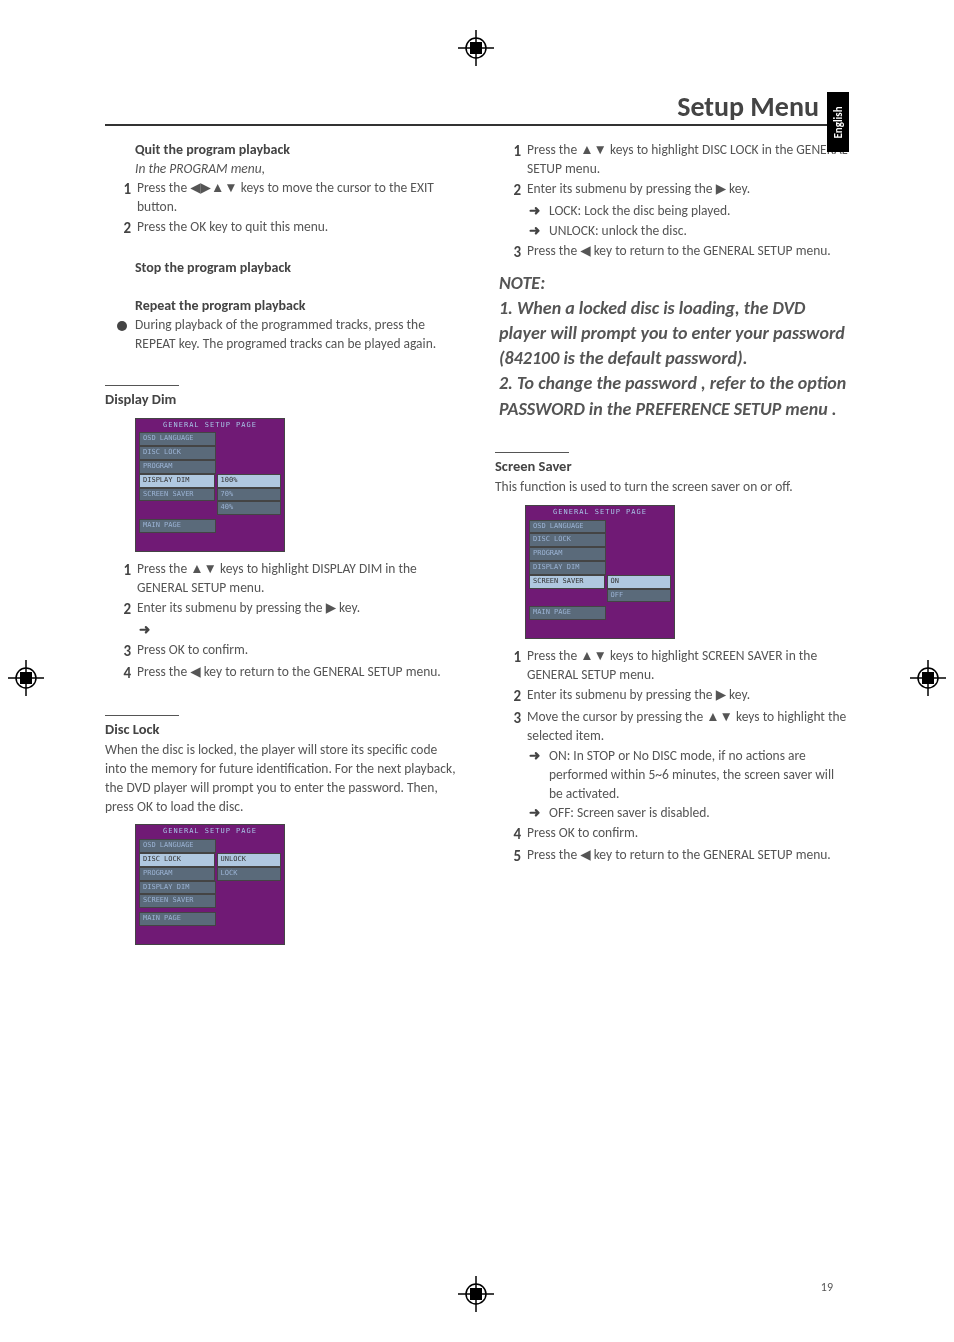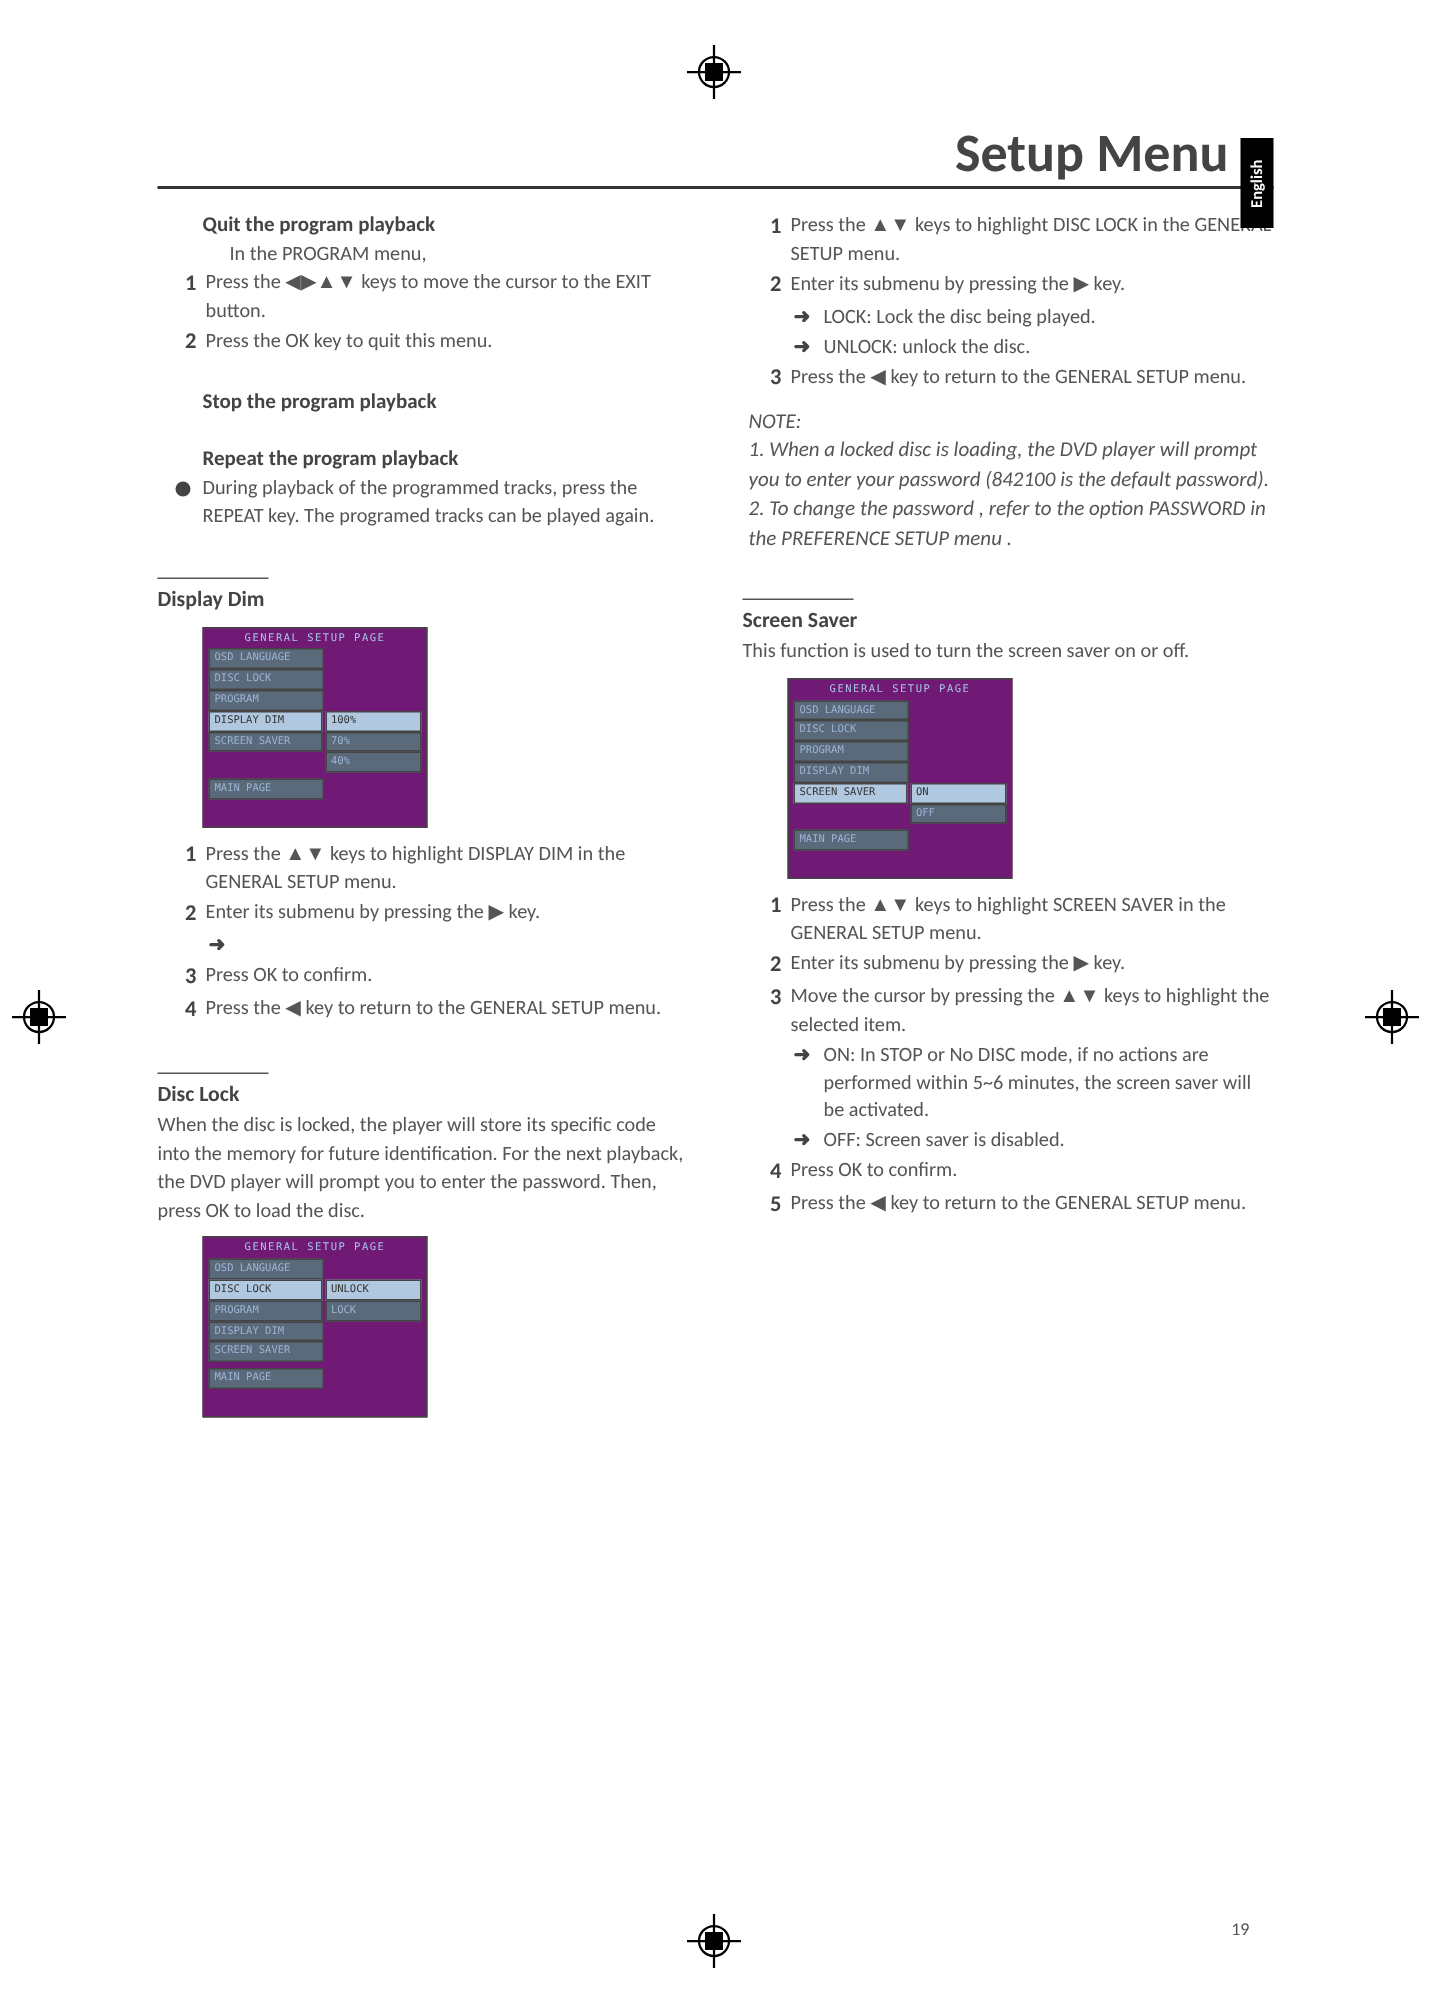--- a/index.html
+++ b/index.html
@@ -22,21 +22,21 @@
   .header {
     position: relative;
     height: 36px;
     border-bottom: 2px solid #333;
     margin-bottom: 14px;
   }
   .header-title {
     position: absolute;
     right: 30px;
     bottom: 0;
-    font-size: 36px;
+    font-size: 28px;
     font-weight: bold;
     color: #444;
   }
   .lang-tab {
     position: absolute;
     right: 0;
     top: 2px;
     width: 22px;
     height: 60px;
     background: #000;
@@ -75,21 +75,22 @@
     color: #444;
   }
   .sect-desc { margin: 2px 0 6px 0; }
   .sub-title {
     font-weight: bold;
     color: #444;
     margin-left: 30px;
     font-size: 14px;
   }
   .plain {
-    margin-left: 48px;
+    margin-left: 30px;
+    font-style: italic;
   }
   .bullet-row, .num-row, .arrow-row {
     display: flex;
     align-items: flex-start;
     margin: 1px 0;
   }
   .bullet-dot {
     width: 10px; height: 10px; border-radius: 50%; background: #444;
     margin: 5px 8px 0 12px; flex-shrink: 0;
   }
@@ -106,22 +107,23 @@
     width: 14px;
     margin-left: 34px;
     margin-right: 6px;
     color: #444;
     font-weight: bold;
     flex-shrink: 0;
   }
   .note {
     margin-left: 4px;
     font-style: italic;
-    font-size: 14px;
+    font-size: 18px;
     margin-top: 8px;
+    font-weight: bold;
   }
   .gap-lg { height: 18px; }
   .screenshot {
     margin: 8px 0 8px 30px;
     width: 150px;
     border: 1px solid #444;
     background: #701a75;
     font-size: 7px;
     color: #9bb3d4;
     font-family: monospace;

